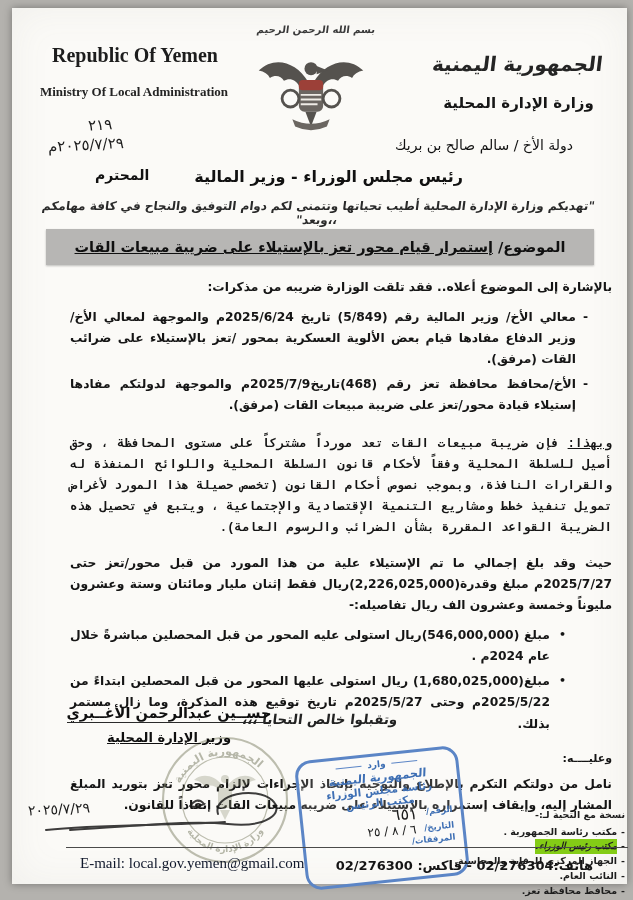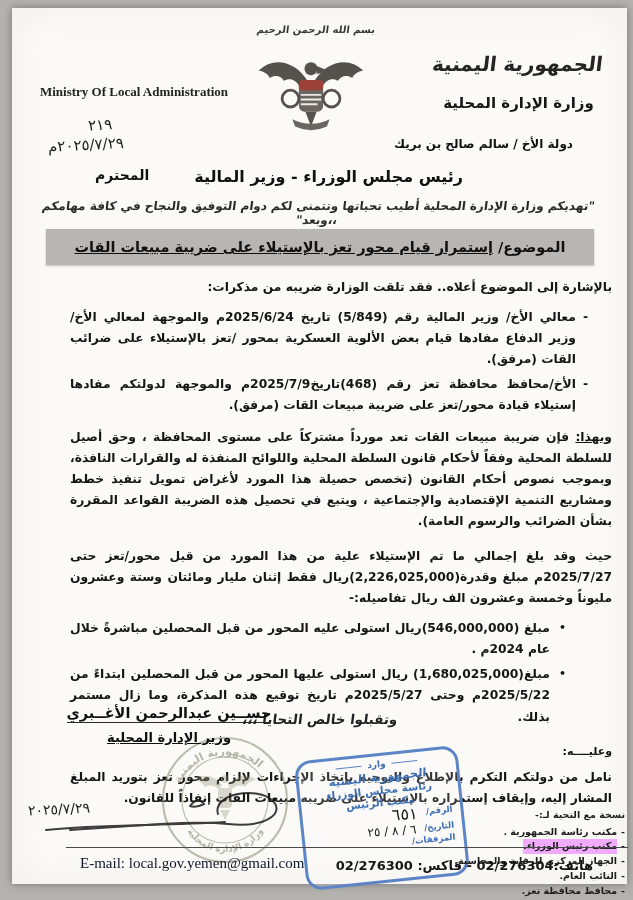--- a/index.html
+++ b/index.html
@@ -18,39 +18,39 @@
   .bismillah{left:236px;top:24px;width:160px;text-align:center;font-size:10px;font-weight:bold;
              color:#3a3a3a;}
   .emblem{left:255px;top:46px;}
   .ar-title{right:18px;top:52px;width:195px;text-align:center;font-size:20px;font-weight:bold;
             color:#242424;}
   .ar-sub{right:22px;top:94px;width:185px;text-align:center;font-size:15px;font-weight:bold;color:#161616;}
   .hw{color:#1c1c1c;letter-spacing:2px;}
   .ref-num{left:88px;top:116px;font-size:15px;transform:rotate(-4deg);}
   .ref-date{left:48px;top:136px;font-size:15px;transform:rotate(-3deg);}
   
-  .addr-name{right:60px;top:137px;font-size:12px;font-weight:bold;color:#111;}
+  .addr-name{right:60px;top:137px;font-size:14px;font-weight:normal;color:#111;}
   .addr-title{right:170px;top:167px;font-size:16px;font-weight:bold;color:#111;}
   .honorific{left:95px;top:167px;font-size:14px;font-weight:bold;color:#111;}
   .greeting{left:40px;top:199px;width:555px;text-align:center;font-size:12px;font-weight:bold;
             color:#2a2a2a;}
   
   .subject-bar{left:46px;top:229px;width:548px;height:36px;background:#b7b6b4;display:flex;
                align-items:center;justify-content:center;gap:5px;direction:rtl;
                box-shadow:0 1px 2px rgba(0,0,0,.25);}
   .subject-bar .lbl{font-size:14.5px;font-weight:bold;color:#101010;}
   .subject-bar .txt{font-size:14.5px;font-weight:bold;color:#101010;text-decoration:underline;}
   
   .body-flow{left:70px;top:277px;width:542px;direction:rtl;text-align:justify;font-size:12.3px;
              font-weight:bold;color:#151515;line-height:1.72;}
   .intro{margin-bottom:9px;}
   .memo-list{padding-right:24px;}
   .memo-row{display:flex;gap:7px;margin-bottom:3px;}
   .memo-row .mk{flex:0 0 auto;}
-  .p1{margin-top:11px;}
+  .p1{margin-top:18px;font-family:Liberation Mono, monospace;}
   .p1 .lead{text-decoration:underline;}
   .p2{margin-top:13px;}
   .detail-list{margin-top:9px;padding-right:46px;}
   .detail-row{display:flex;gap:9px;margin-bottom:4px;}
   .detail-row .mk{flex:0 0 auto;font-size:11px;line-height:1.9;}
   .closing-h{margin-top:15px;font-size:11px;}
   .closing-p{margin-top:5px;text-align:justify;}
   
   .farewell{left:175px;top:711px;width:290px;text-align:center;font-size:13.5px;font-weight:bold;
             color:#222;}
@@ -74,32 +74,33 @@
   .bs-row{display:flex;align-items:center;gap:8px;padding-right:8px;line-height:1.15;}
   .bs-lbl{font-size:8.5px;font-weight:bold;flex:0 0 auto;}
   .bs-num{font-size:16px;letter-spacing:4px;transform:rotate(3deg);}
   .bs-date{font-size:12px;letter-spacing:2px;transform:rotate(2deg);}
   
   .cc-block{right:8px;top:808px;width:174px;direction:rtl;text-align:right;font-size:9.5px;
             font-weight:bold;color:#1d1d1d;line-height:1.55;z-index:4;}
   .cc-head{margin-bottom:2px;}
   .cc-row{display:flex;gap:4px;}
   .cc-row .mk{flex:0 0 auto;}
-  .cc-hl{background:#f0abfc;}
+  .cc-hl{background:#84cc16;font-style:italic;}
   
   .foot-line{left:66px;top:847px;width:562px;border-top:1.6px solid #4a4a4a;z-index:6;}
   .foot-email{left:80px;top:855px;font-family:"Liberation Serif",serif;font-size:15px;color:#0f172a;z-index:6;}
   .foot-phone{right:40px;top:858px;font-size:13px;font-weight:bold;color:#151515;z-index:6;}
 </style>
 </head>
 <body>
 
 <div class="canvas">
   <div class="paper"></div>
 
+  <div class="abs en-title">Republic Of Yemen</div>
   <div class="abs en-sub">Ministry Of Local Administration</div>
   <div class="abs bismillah callig">بسم الله الرحمن الرحيم</div>
 
   <div class="abs emblem">
     <svg width="112" height="94" viewBox="0 0 120 100">
       <g fill="#55524e">
         <path d="M57 38 C44 16 20 10 4 26 C10 27 14 30 16 34 C22 30 28 32 31 37 C37 33 44 36 47 42 Z"></path>
         <path d="M63 38 C76 16 100 10 116 26 C110 27 106 30 104 34 C98 30 92 32 89 37 C83 33 76 36 73 42 Z"></path>
         <circle cx="60" cy="24" r="7"></circle>
         <path d="M66 21 L78 26 L66 30 Z"></path>

